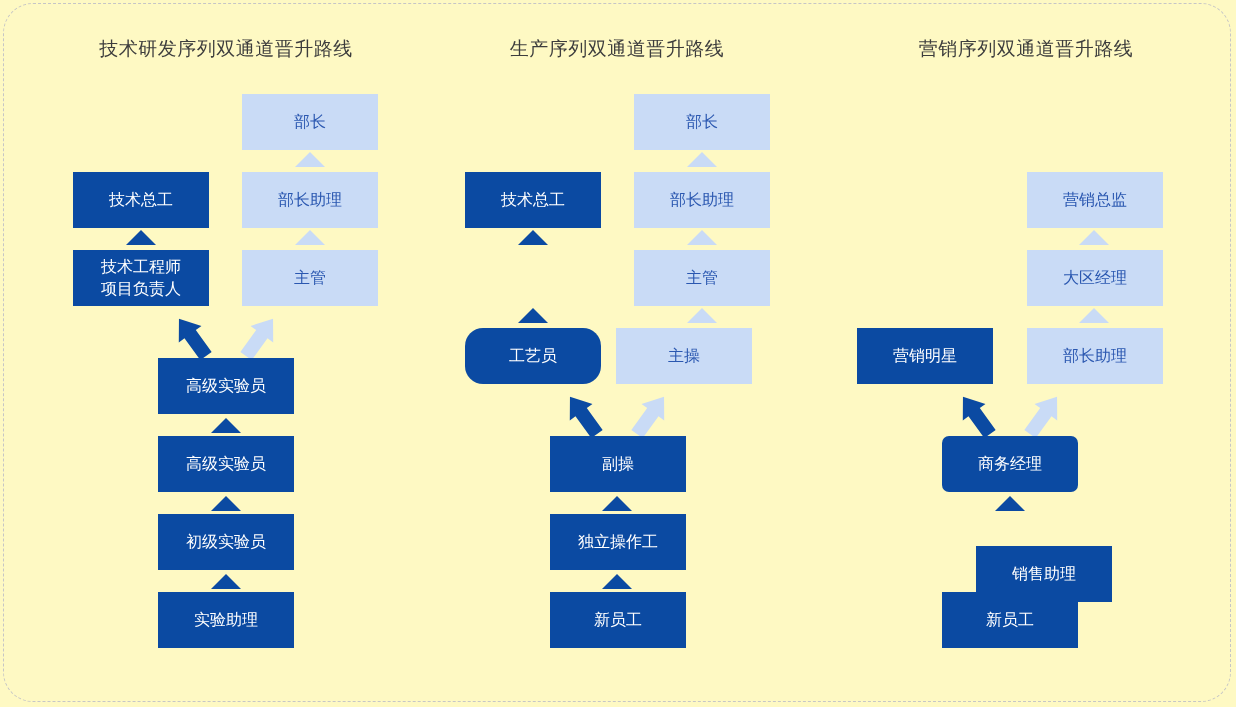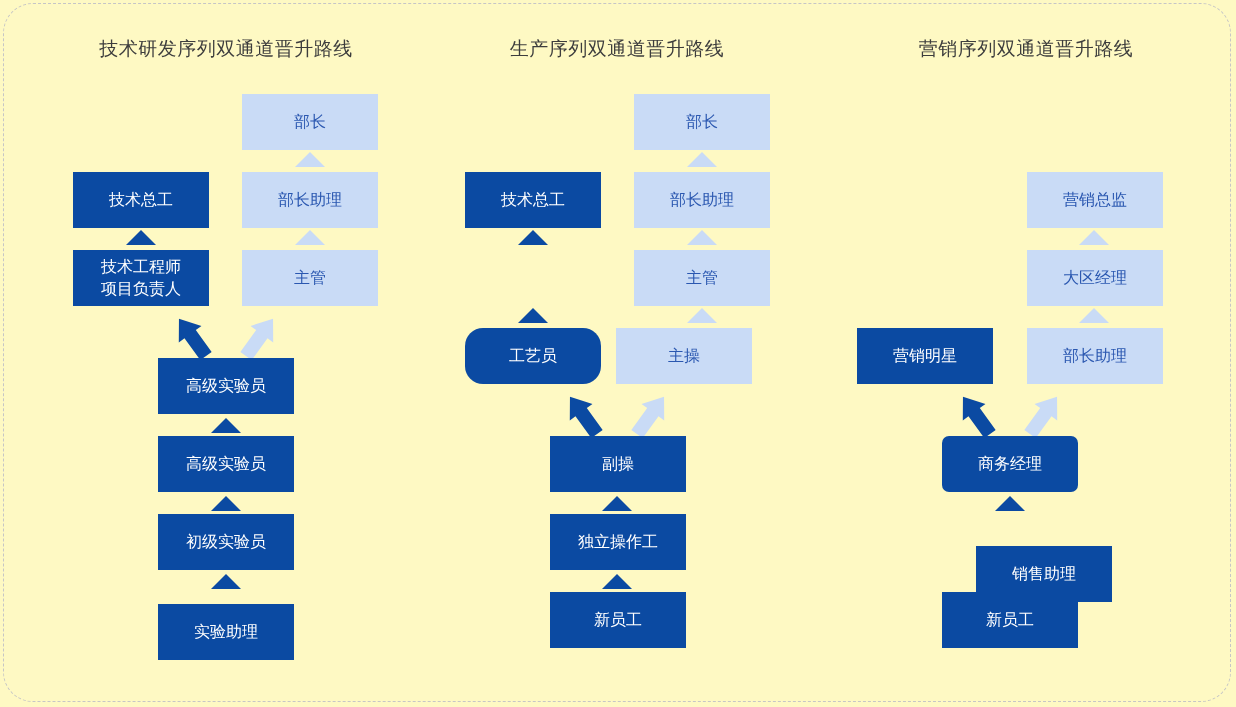--- a/index.html
+++ b/index.html
@@ -70,21 +70,21 @@
 
   <div class="box light" style="left:242px; top:94px;">部长</div>
   <div class="box dark" style="left:73px;  top:172px;">技术总工</div>
   <div class="box light" style="left:242px; top:172px;">部长助理</div>
   <div class="box dark" style="left:73px;  top:250px;">技术工程师
 项目负责人</div>
   <div class="box light" style="left:242px; top:250px;">主管</div>
   <div class="box dark" style="left:158px; top:358px;">高级实验员</div>
   <div class="box dark" style="left:158px; top:436px;">高级实验员</div>
   <div class="box dark" style="left:158px; top:514px;">初级实验员</div>
-  <div class="box dark" style="left:158px; top:592px;margin-top:12px;">实验助理</div>
+  <div class="box dark" style="left:158px; top:592px;">实验助理</div>
 
   <div class="tri light" style="left:295px; top:152px;"></div>
   <div class="tri dark" style="left:126px; top:230px;"></div>
   <div class="tri light" style="left:295px; top:230px;"></div>
   <div class="tri dark" style="left:211px; top:418px;"></div>
   <div class="tri dark" style="left:211px; top:496px;"></div>
   <div class="tri dark" style="left:211px; top:574px;"></div>
 
   <svg class="branch" style="left:166px; top:306px;" width="120" height="52" viewBox="0 0 120 52">
     <g transform="translate(40,50) rotate(-36)">

